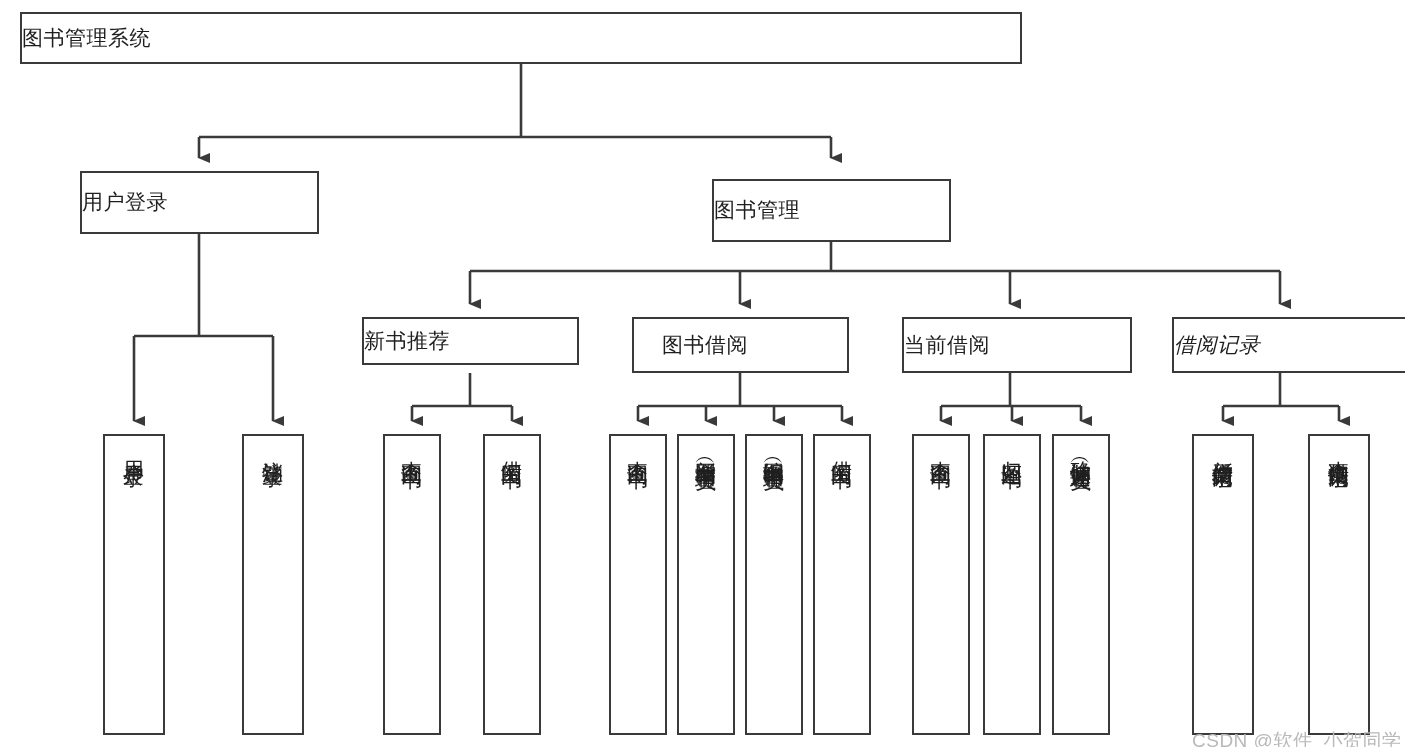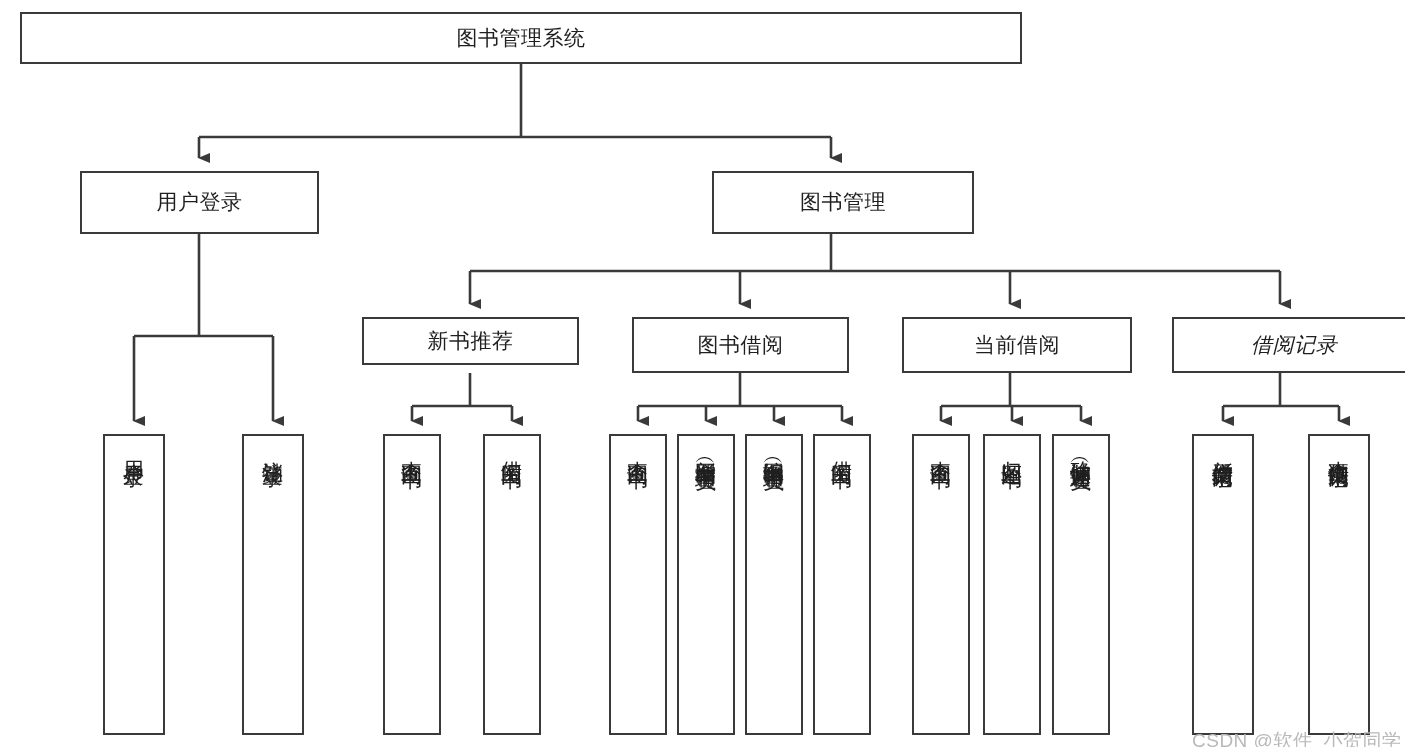--- a/index.html
+++ b/index.html
@@ -25,21 +25,20 @@
     height: 747px;
     pointer-events: none;
   }
   .node {
     position: absolute;
     box-sizing: border-box;
     background: #ffffff;
     border: 2.5px solid #3a3a3a;
     display: flex;
     align-items: center;
-    justify-content: center;
     color: #1a1a1a;
   }
   .node.root {
     border-width: 2.5px;
   }
   .node-label {
     font-size: 21px;
     line-height: 1.15;
     letter-spacing: 0.5px;
     white-space: nowrap;
@@ -128,28 +127,28 @@
     </g>
   </svg>
 
   <div class="node root" style="left: 20px; top: 12px; width: 1002px; height: 52px; border-color: rgb(58, 58, 58); color: rgb(31, 31, 31);">
     <span class="node-label">图书管理系统</span>
   </div>
 
   <div class="node lvl2" style="left: 80px; top: 171px; width: 239px; height: 63px; border-color: rgb(58, 58, 58); color: rgb(31, 31, 31);">
     <span class="node-label">用户登录</span>
   </div>
-  <div class="node lvl2" style="left: 712px; top: 171px; width: 262px; height: 63px; border-color: rgb(58, 58, 58); color: rgb(31, 31, 31);">
+  <div class="node lvl2" style="left: 712px; top: 179px; width: 239px; height: 63px; border-color: rgb(58, 58, 58); color: rgb(31, 31, 31);">
     <span class="node-label">图书管理</span>
   </div>
 
   <div class="node lvl3" style="left: 362px; top: 317px; width: 217px; height: 48px; border-color: rgb(58, 58, 58); color: rgb(31, 31, 31);">
     <span class="node-label">新书推荐</span>
   </div>
-  <div class="node lvl3" style="left: 632px; top: 317px; width: 217px; height: 56px; border-color: rgb(58, 58, 58); color: rgb(31, 31, 31);">
+  <div class="node lvl3" style="left: 632px; top: 317px; width: 217px; height: 56px; border-color: rgb(58, 58, 58); color: rgb(31, 31, 31); padding-left: 28px;">
     <span class="node-label">图书借阅</span>
   </div>
   <div class="node lvl3" style="left: 902px; top: 317px; width: 230px; height: 56px; border-color: rgb(58, 58, 58); color: rgb(31, 31, 31);">
     <span class="node-label">当前借阅</span>
   </div>
   <div class="node lvl3" style="left: 1172px; top: 317px; width: 244px; height: 56px; border-color: rgb(58, 58, 58); color: rgb(31, 31, 31); font-style: italic;">
     <span class="node-label">借阅记录</span>
   </div>
 
   <div class="node leaf" style="left: 103px; top: 434px; width: 62px; height: 301px; border-color: rgb(58, 58, 58); color: rgb(31, 31, 31);">

